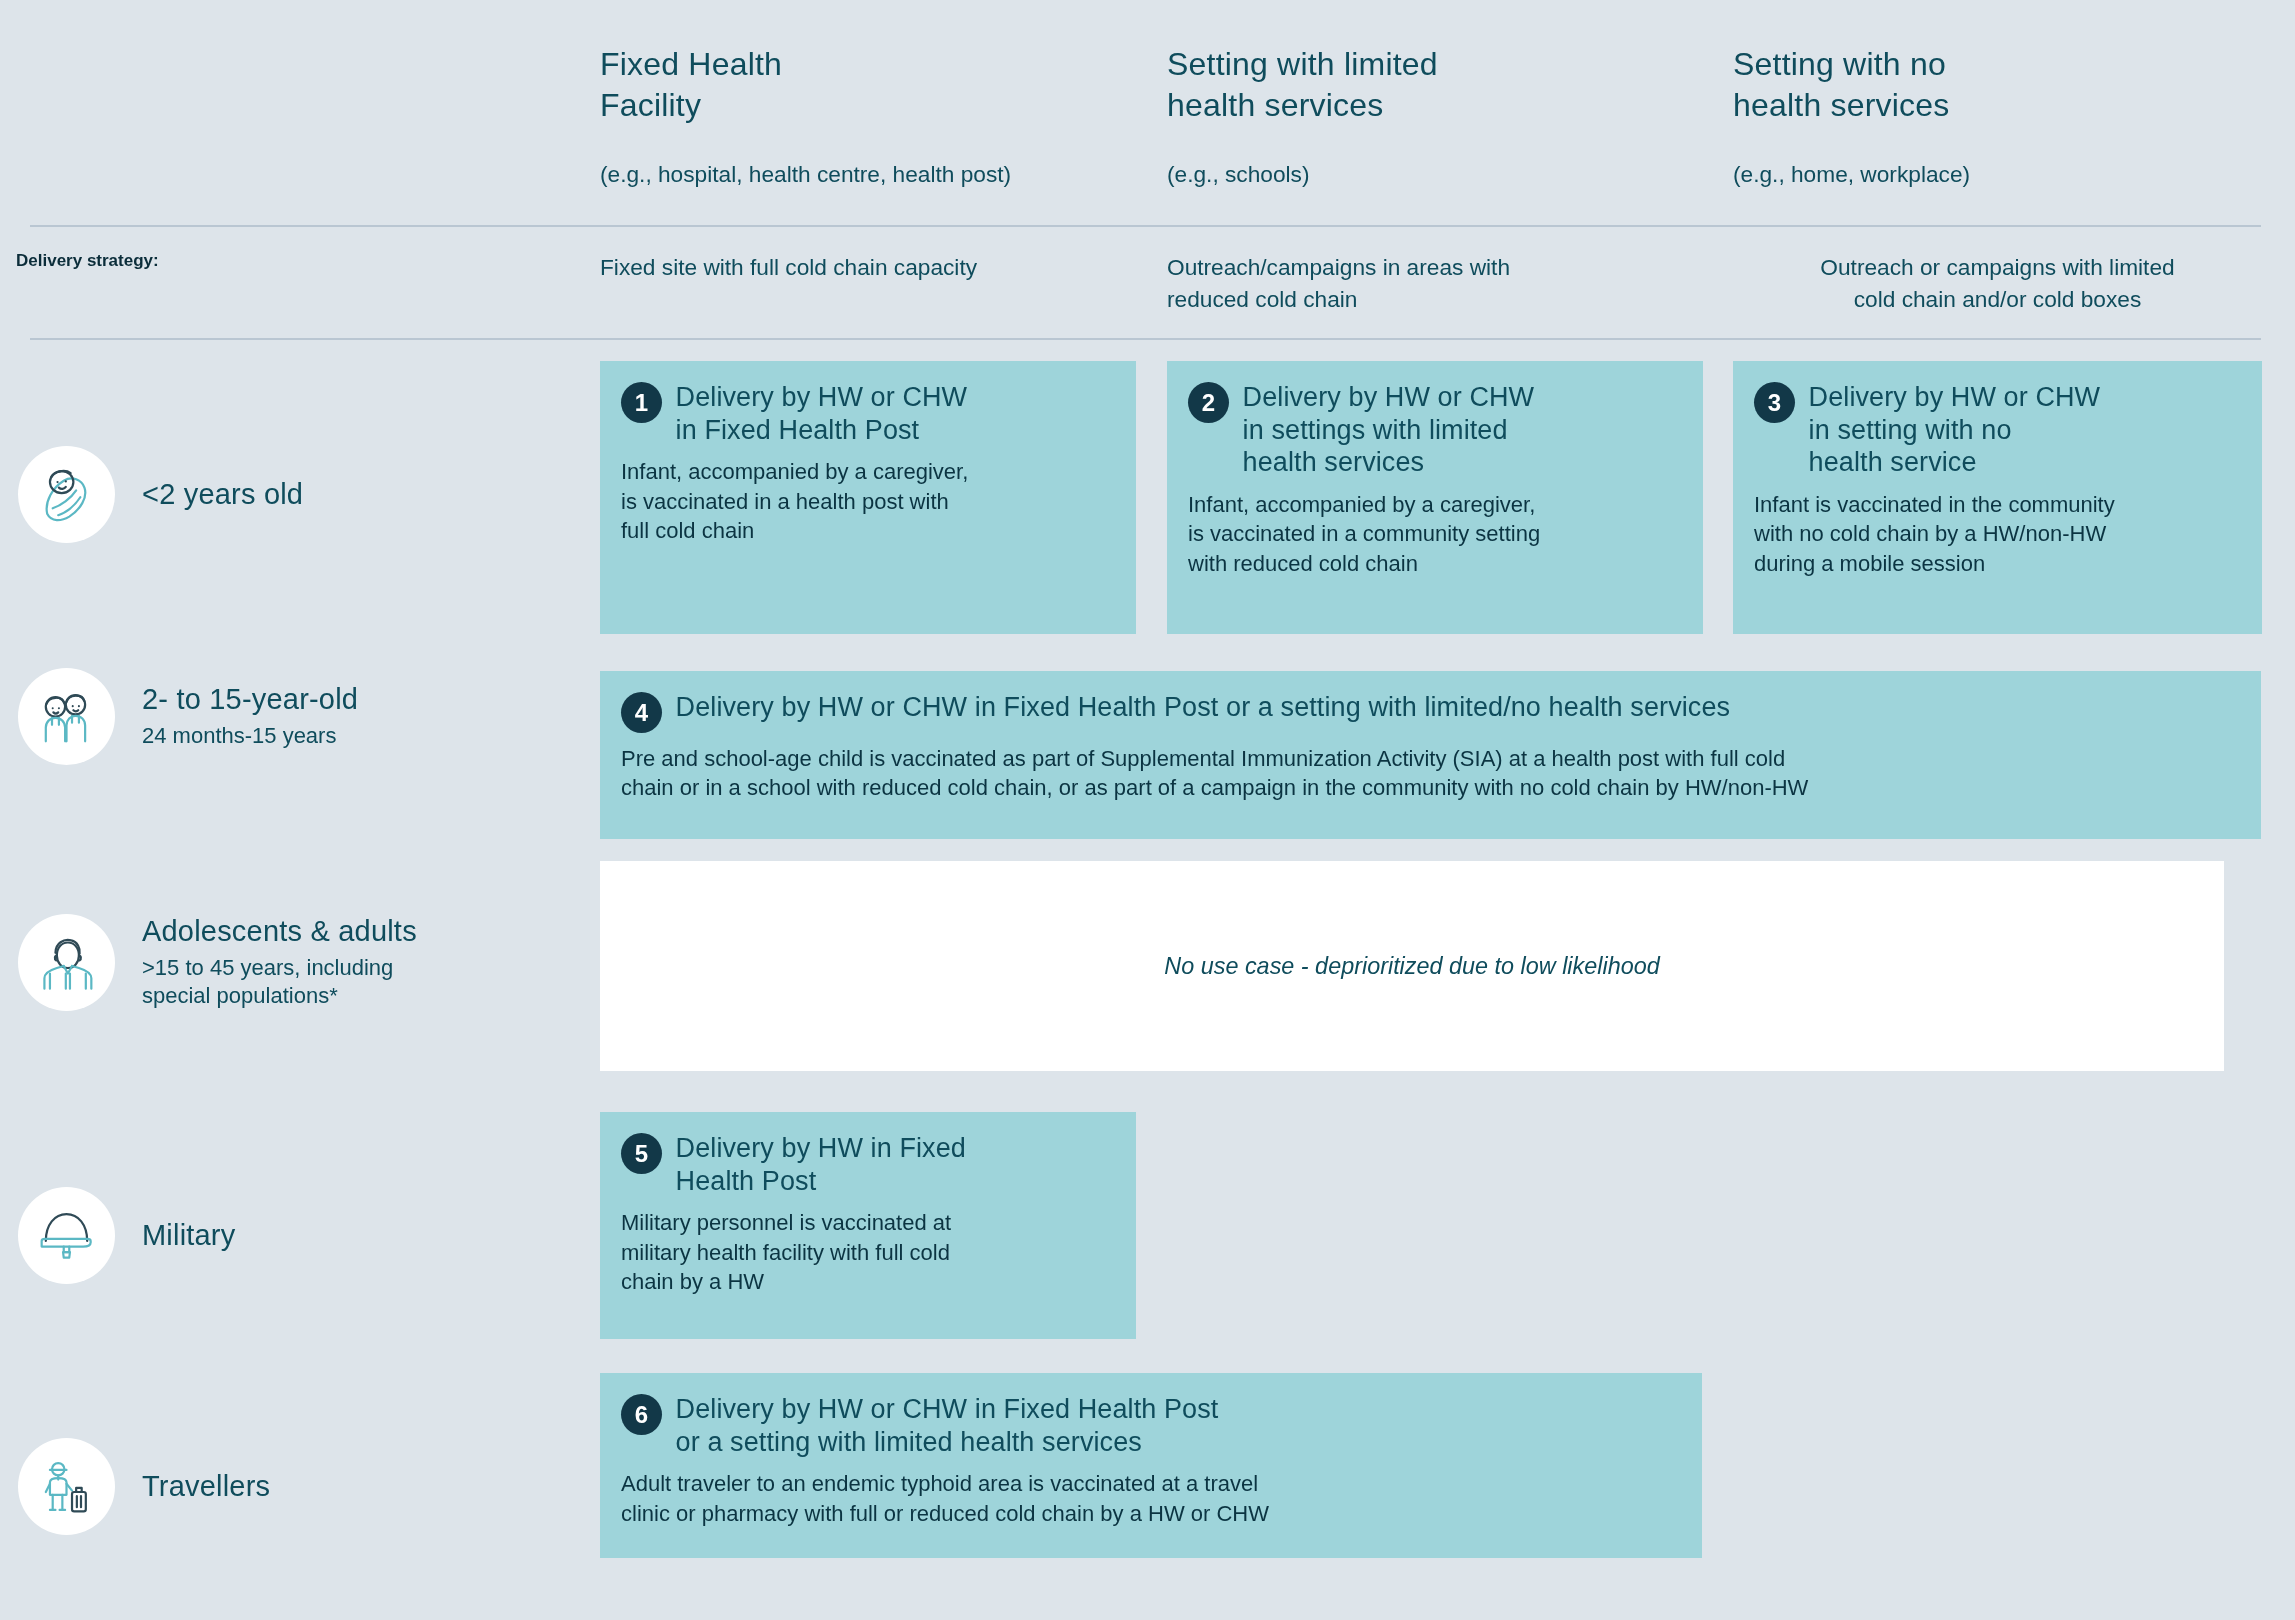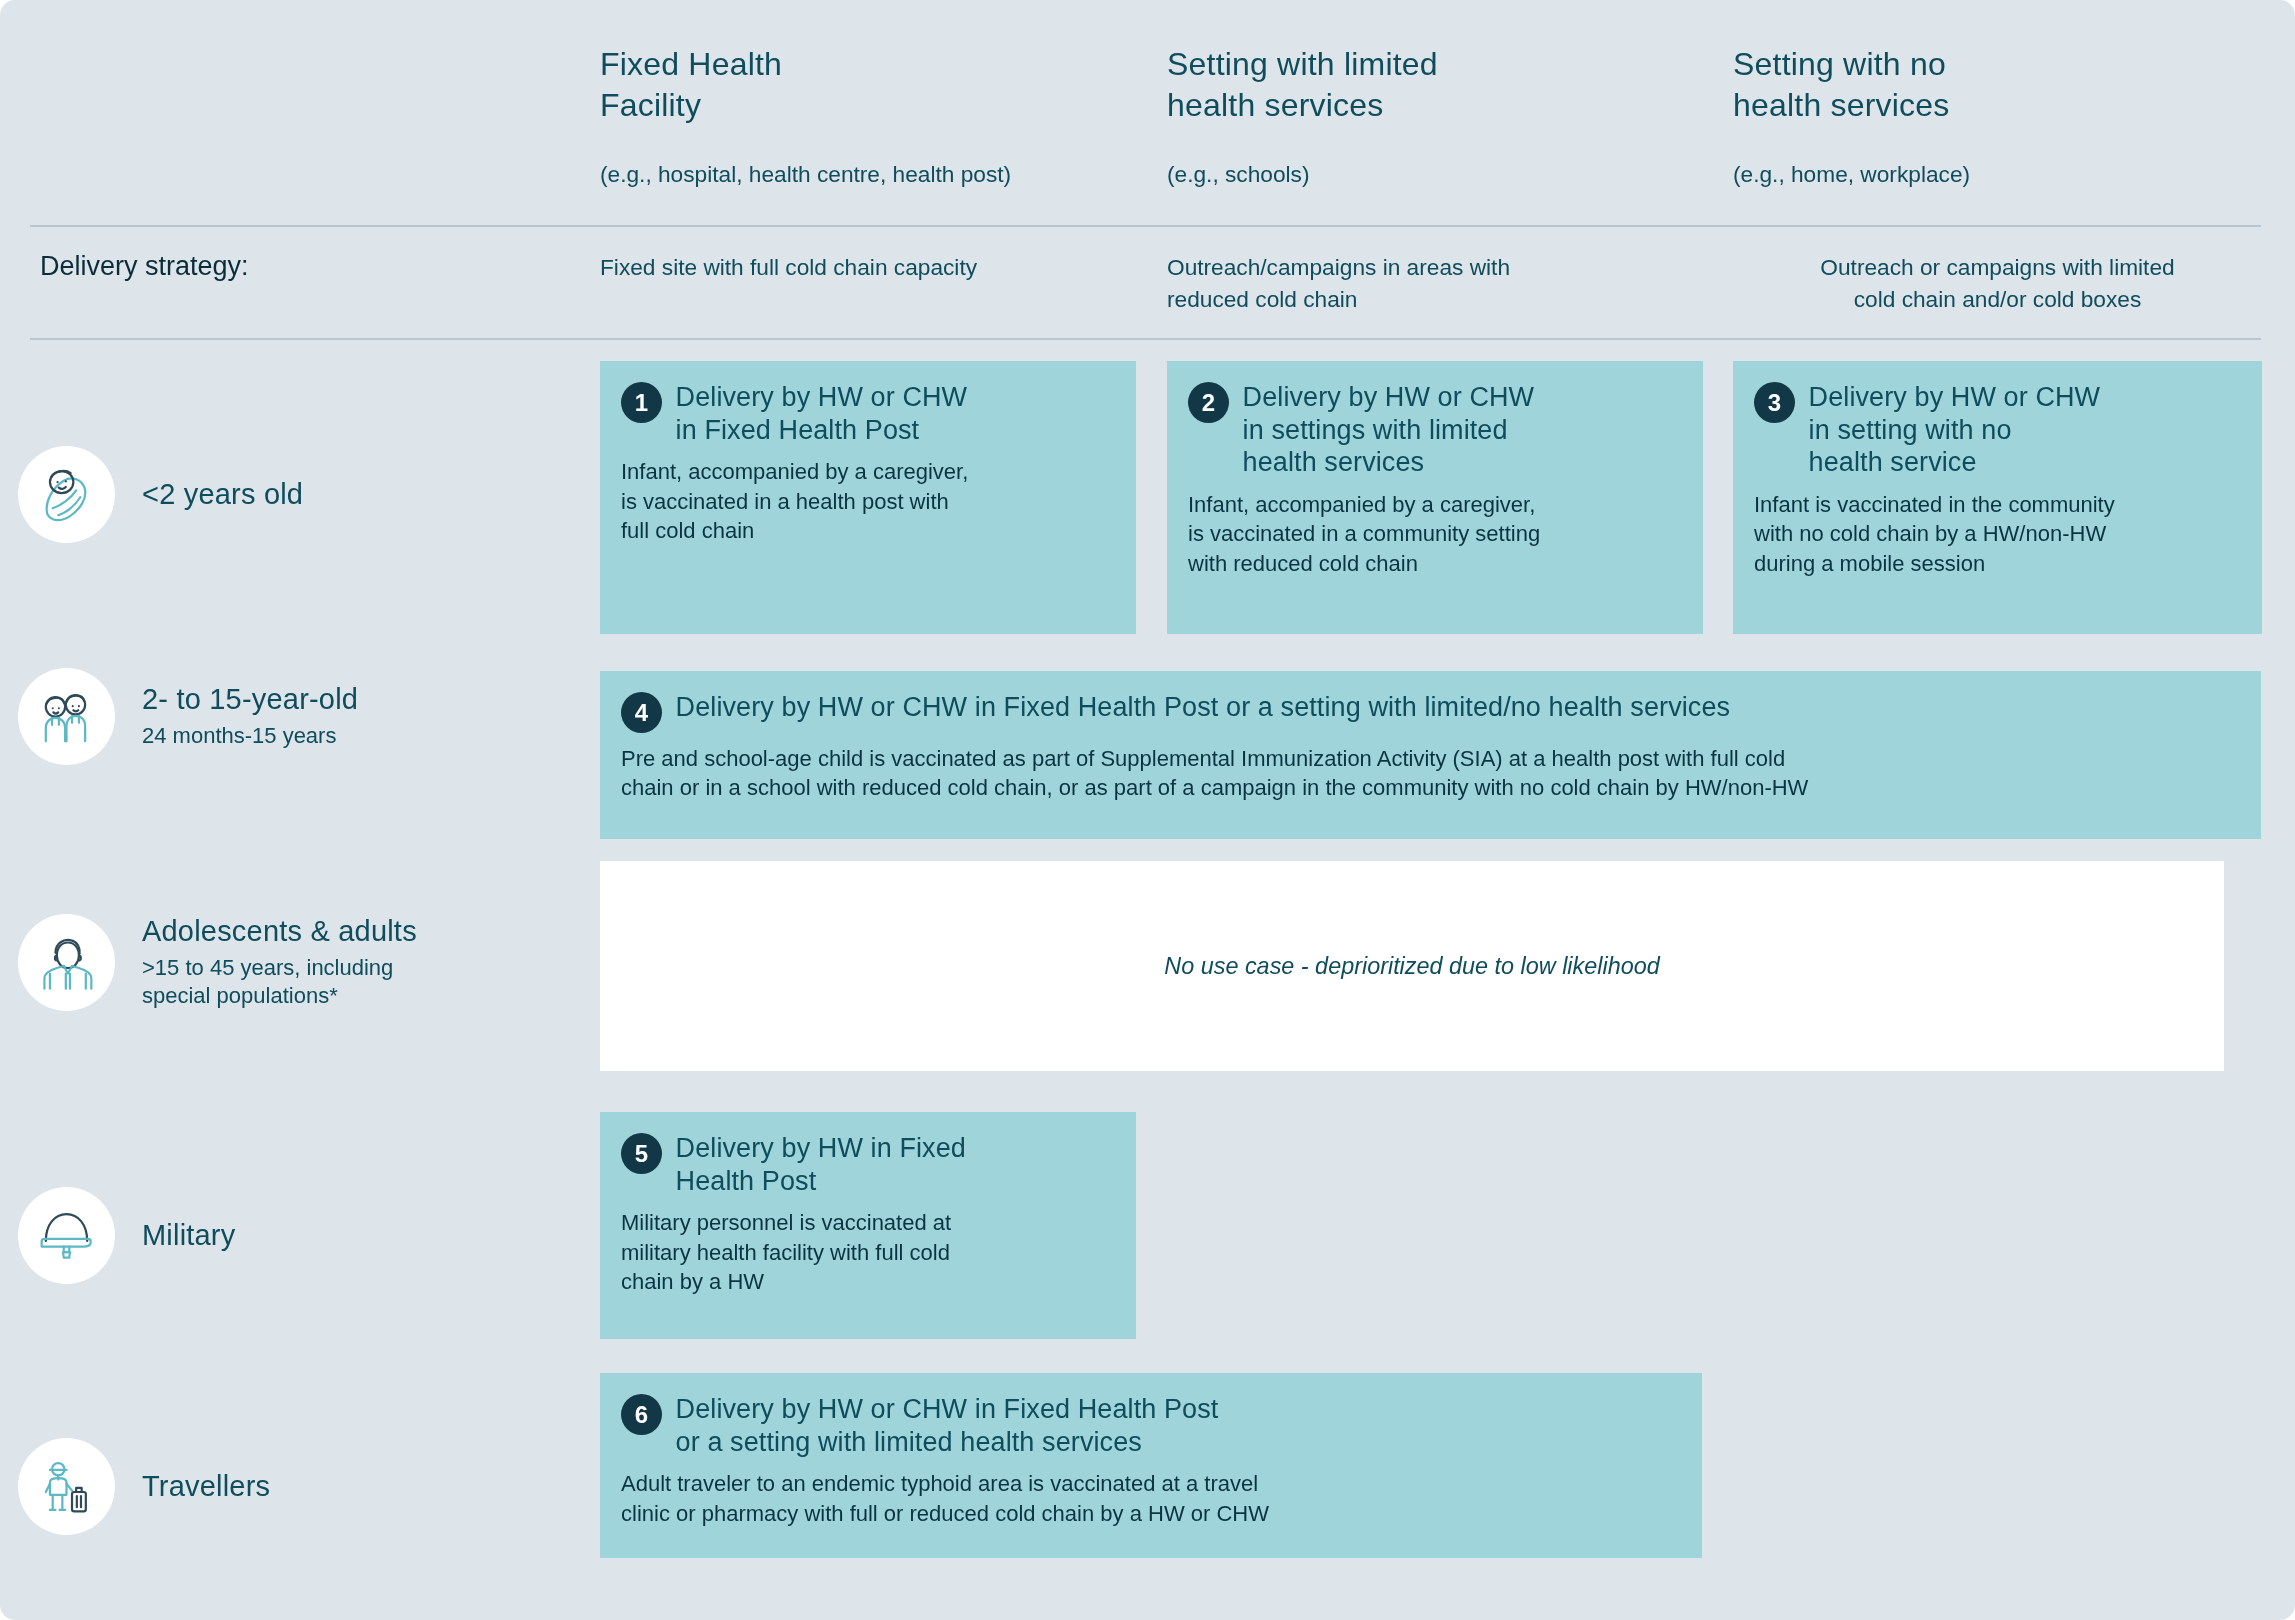--- a/index.html
+++ b/index.html
@@ -10,21 +10,20 @@
   body {
     font-family: "Liberation Sans", sans-serif;
   }
   #page {
     position: relative;
     width: 2295px;
     height: 1620px;
     background: #dde4ea;
     overflow: hidden;
     box-sizing: border-box;
-    border-radius: 15px;
   }
 
   
   .col1 { left: 600px;  width: 536px; }
   .col2 { left: 1167px; width: 536px; }
   .col3 { left: 1733px; width: 529px; }
 
   
   .hdr {
     position: absolute;
@@ -52,24 +51,24 @@
     width: 2231px;
     height: 2.3px;
     background: #b9c6d2;
   }
   #rule-top    { top: 225px; }
   #rule-bottom { top: 338px; }
 
   
   .ds-label {
     position: absolute;
-    left: 40px;
+    left: 16px;
     top: 251px;
-    font-size: 27px;
-    font-weight: normal;
+    font-size: 17px;
+    font-weight: bold;
     color: #0b2d3a;
   }
   .ds-val {
     position: absolute;
     top: 251px;
     font-size: 22.7px;
     color: #0f4c5c;
     line-height: 1.42;
   }
 

